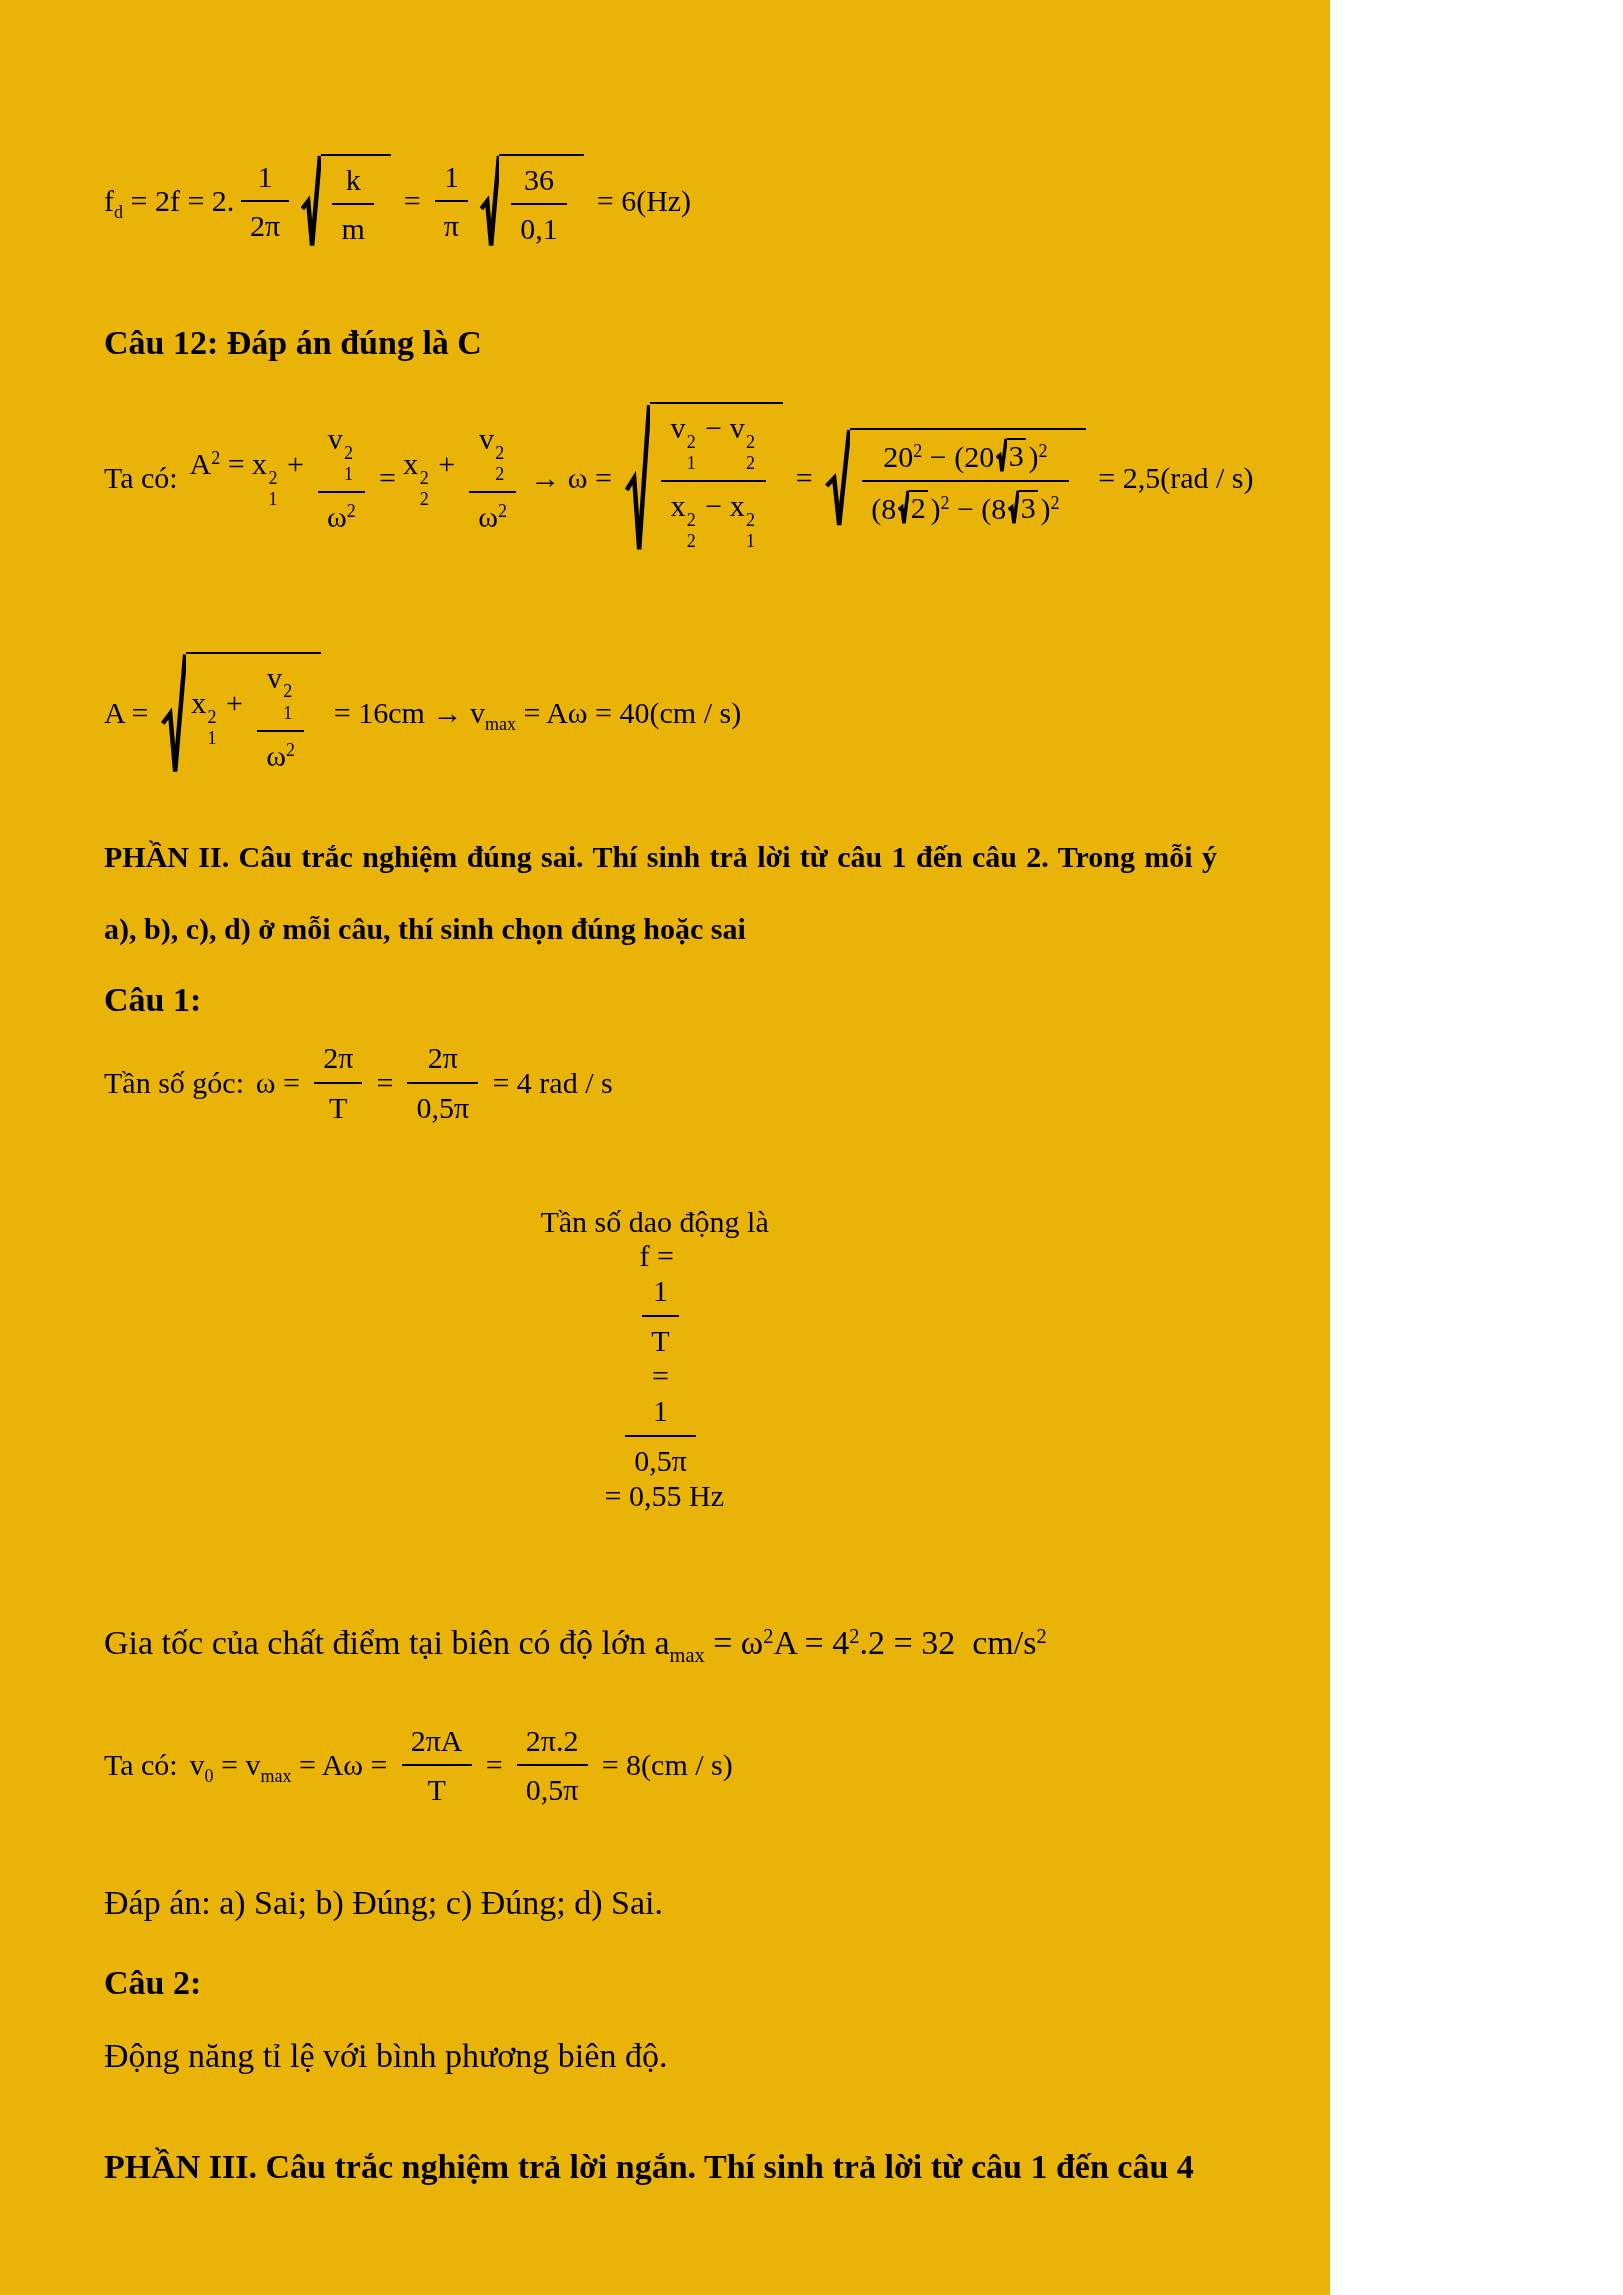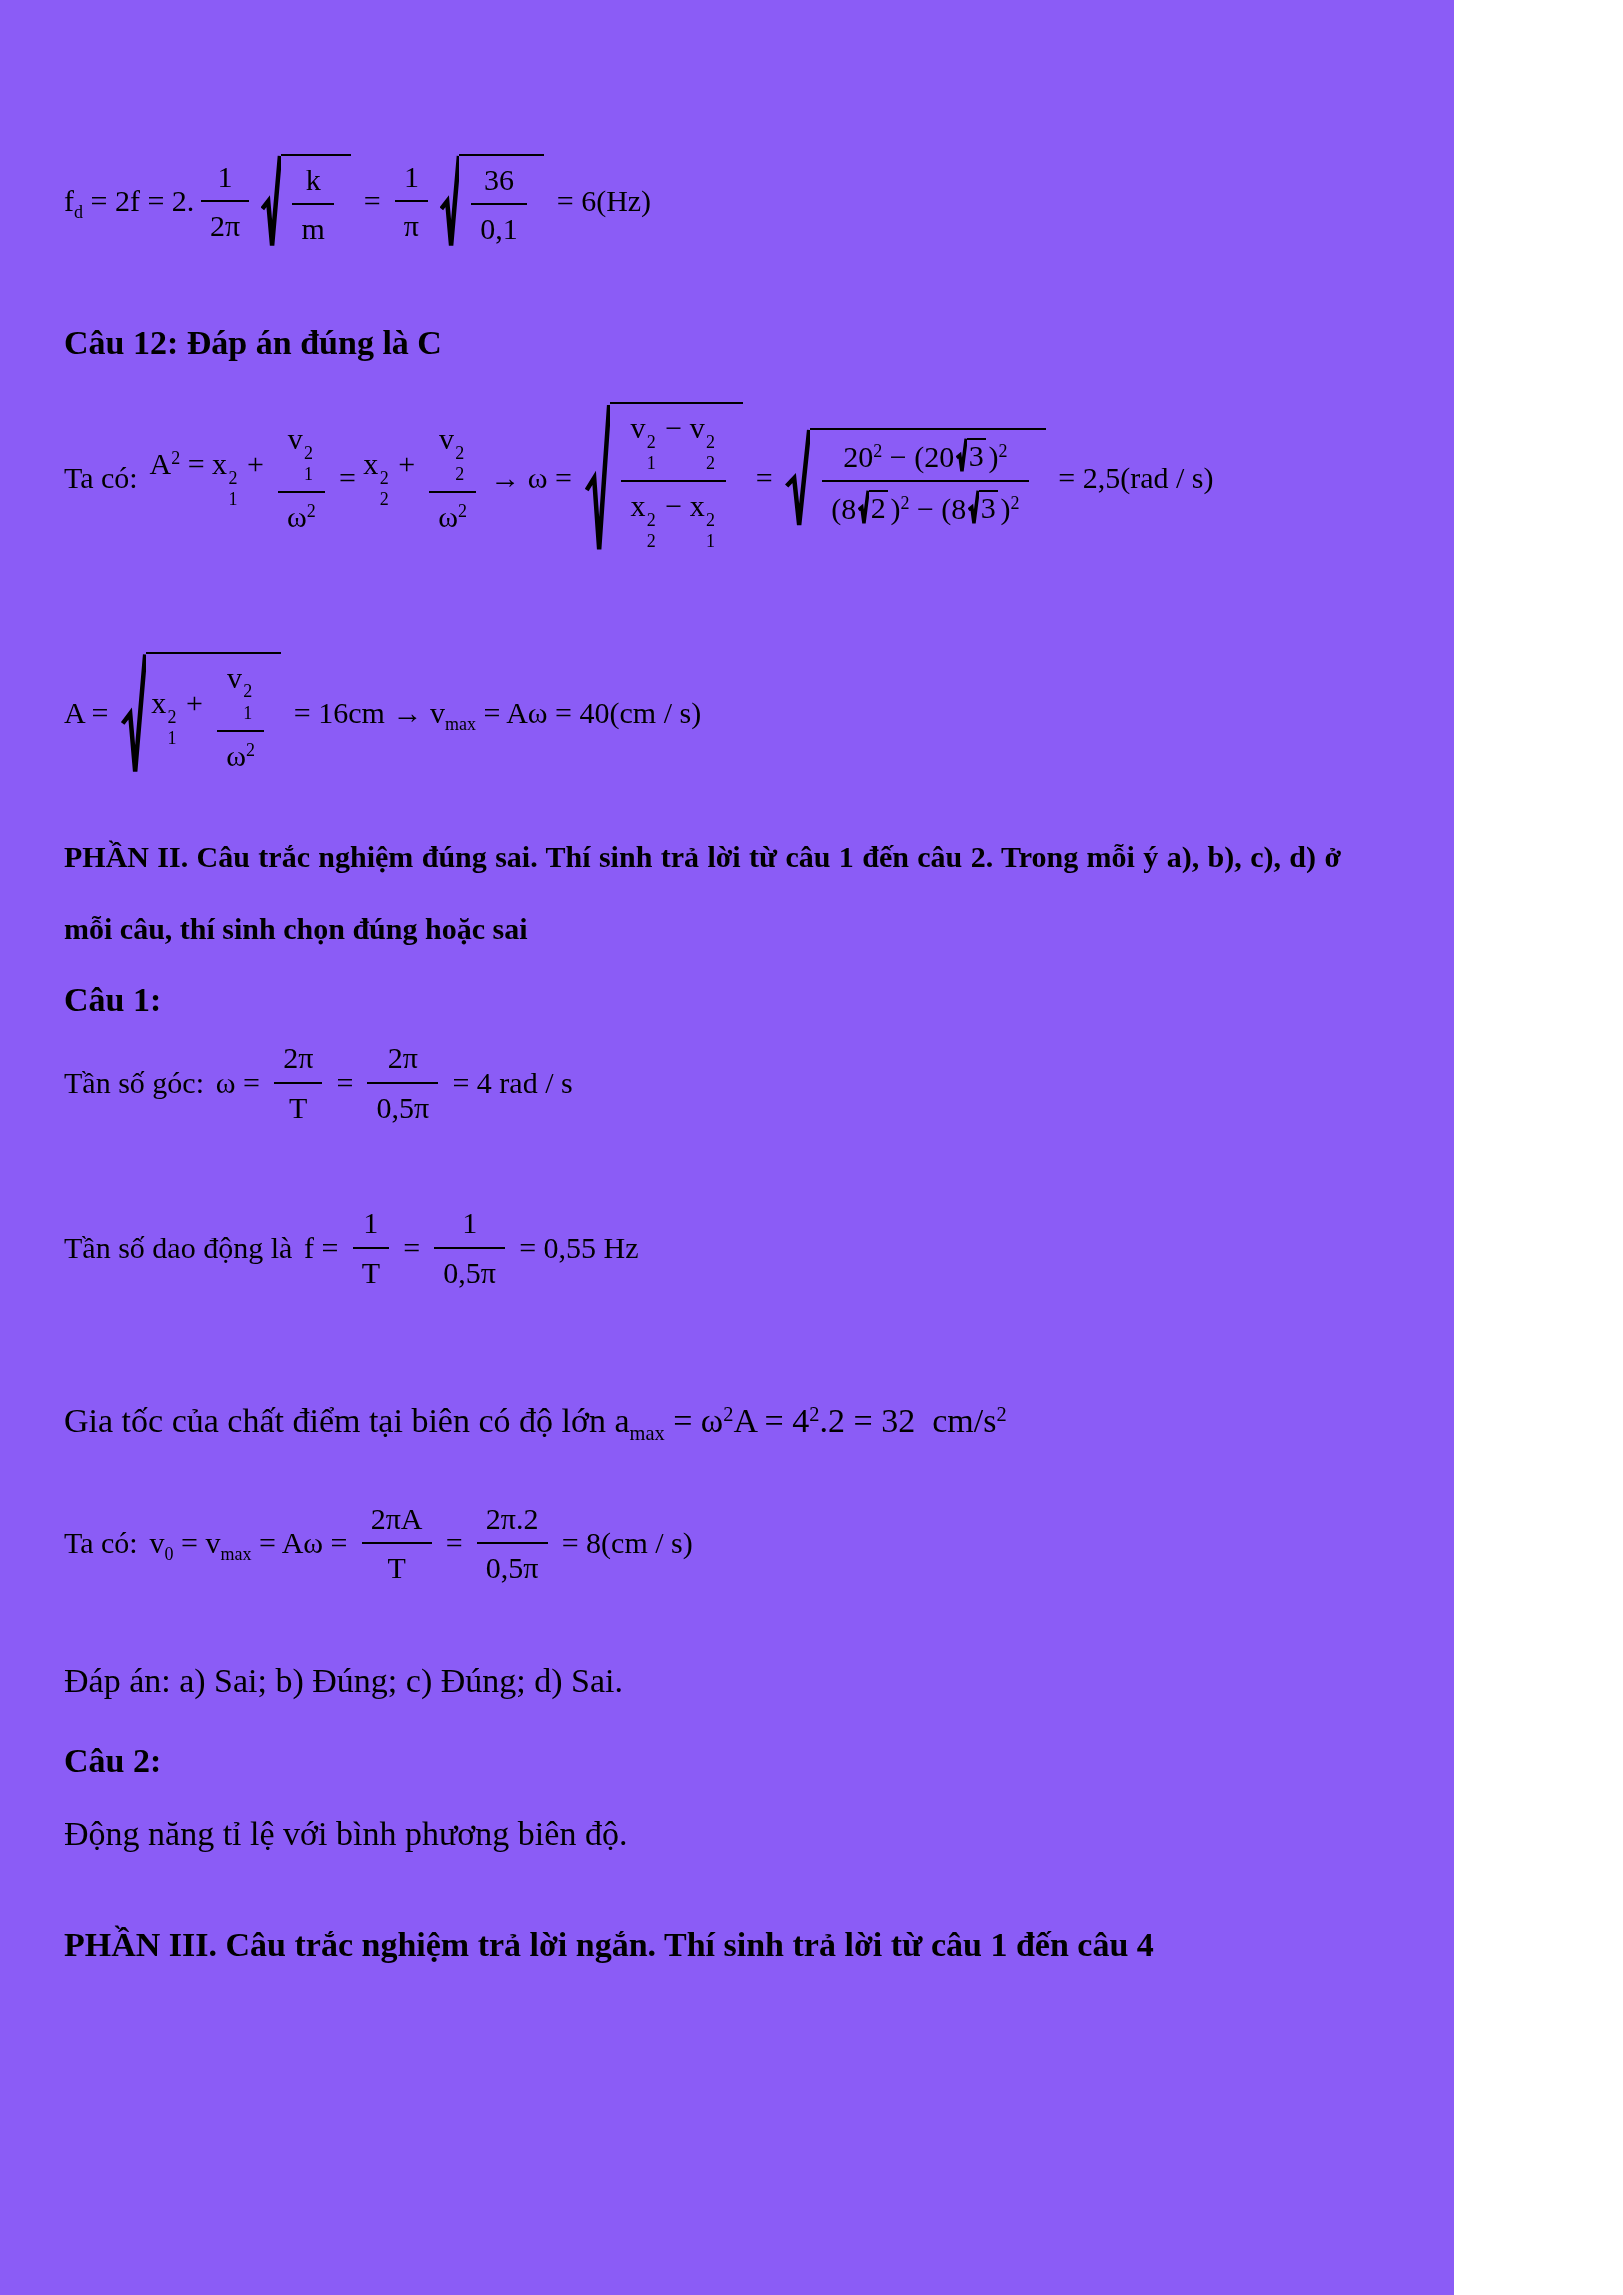--- a/index.html
+++ b/index.html
@@ -2,21 +2,21 @@
 <html lang="vi" style="font-size:10.5px"><head>
 <meta charset="utf-8">
 <style>
   * { box-sizing: border-box; margin: 0; padding: 0; }
   html, body { background: #ffffff; }
   body {
     width: 1623px; min-height: 2295px;
     color: #000;
     font-family: "Liberation Serif", serif;
   }
-  .page { width: 1454px; min-height: 2295px; padding: 154px 113px 39px 64px; background:#8b5cf6; }
+  .page { width: 1330px; min-height: 2295px; padding: 154px 113px 39px 104px; background:#eab308; }
 
   
   .line { font-size: 34px; line-height: 1.25; }
   .para { font-size: 30px; line-height: 2.4; text-align: justify; }
   .bold { font-weight: 700; }
 
   
   .math { display: flex; align-items: center; font-size: 30px; }
   .math .t, .t { white-space: pre; }
   .lbl { margin-right: 11.8px; white-space: pre; }
@@ -53,21 +53,21 @@
   .sqrt.sm .rad { width: 10.5px; }
   .sqrt.sm .sqb { border-top-width: 2px; padding: 0.7px 2.6px 0 2px; }
 
   
   .b-cau12 { margin-top: 74px; }
   .b-f2    { margin-top: 37px; }
   .b-f3    { margin-top: 98px; }
   .b-phan2 { margin-top: 46px; }
   .b-cau1  { margin-top: 14.4px; }
   .b-f4    { margin-top: 18px; }
-  .b-f5    { margin-top: 79px; }
+  .b-f5    { margin-top: 79px; flex-direction: column; }
   .b-f6    { margin-top: 109px; }
   .b-f7    { margin-top: 58px; }
   .b-ans1  { margin-top: 74px; }
   .b-cau2  { margin-top: 37px; }
   .b-c2p1  { margin-top: 27.5px; }
   .b-c2p2  { margin-top: 31px; }
   .b-ans2  { margin-top: 52px; }
   .b-phan3 { margin-top: 68px; }
 </style>
 </head>

